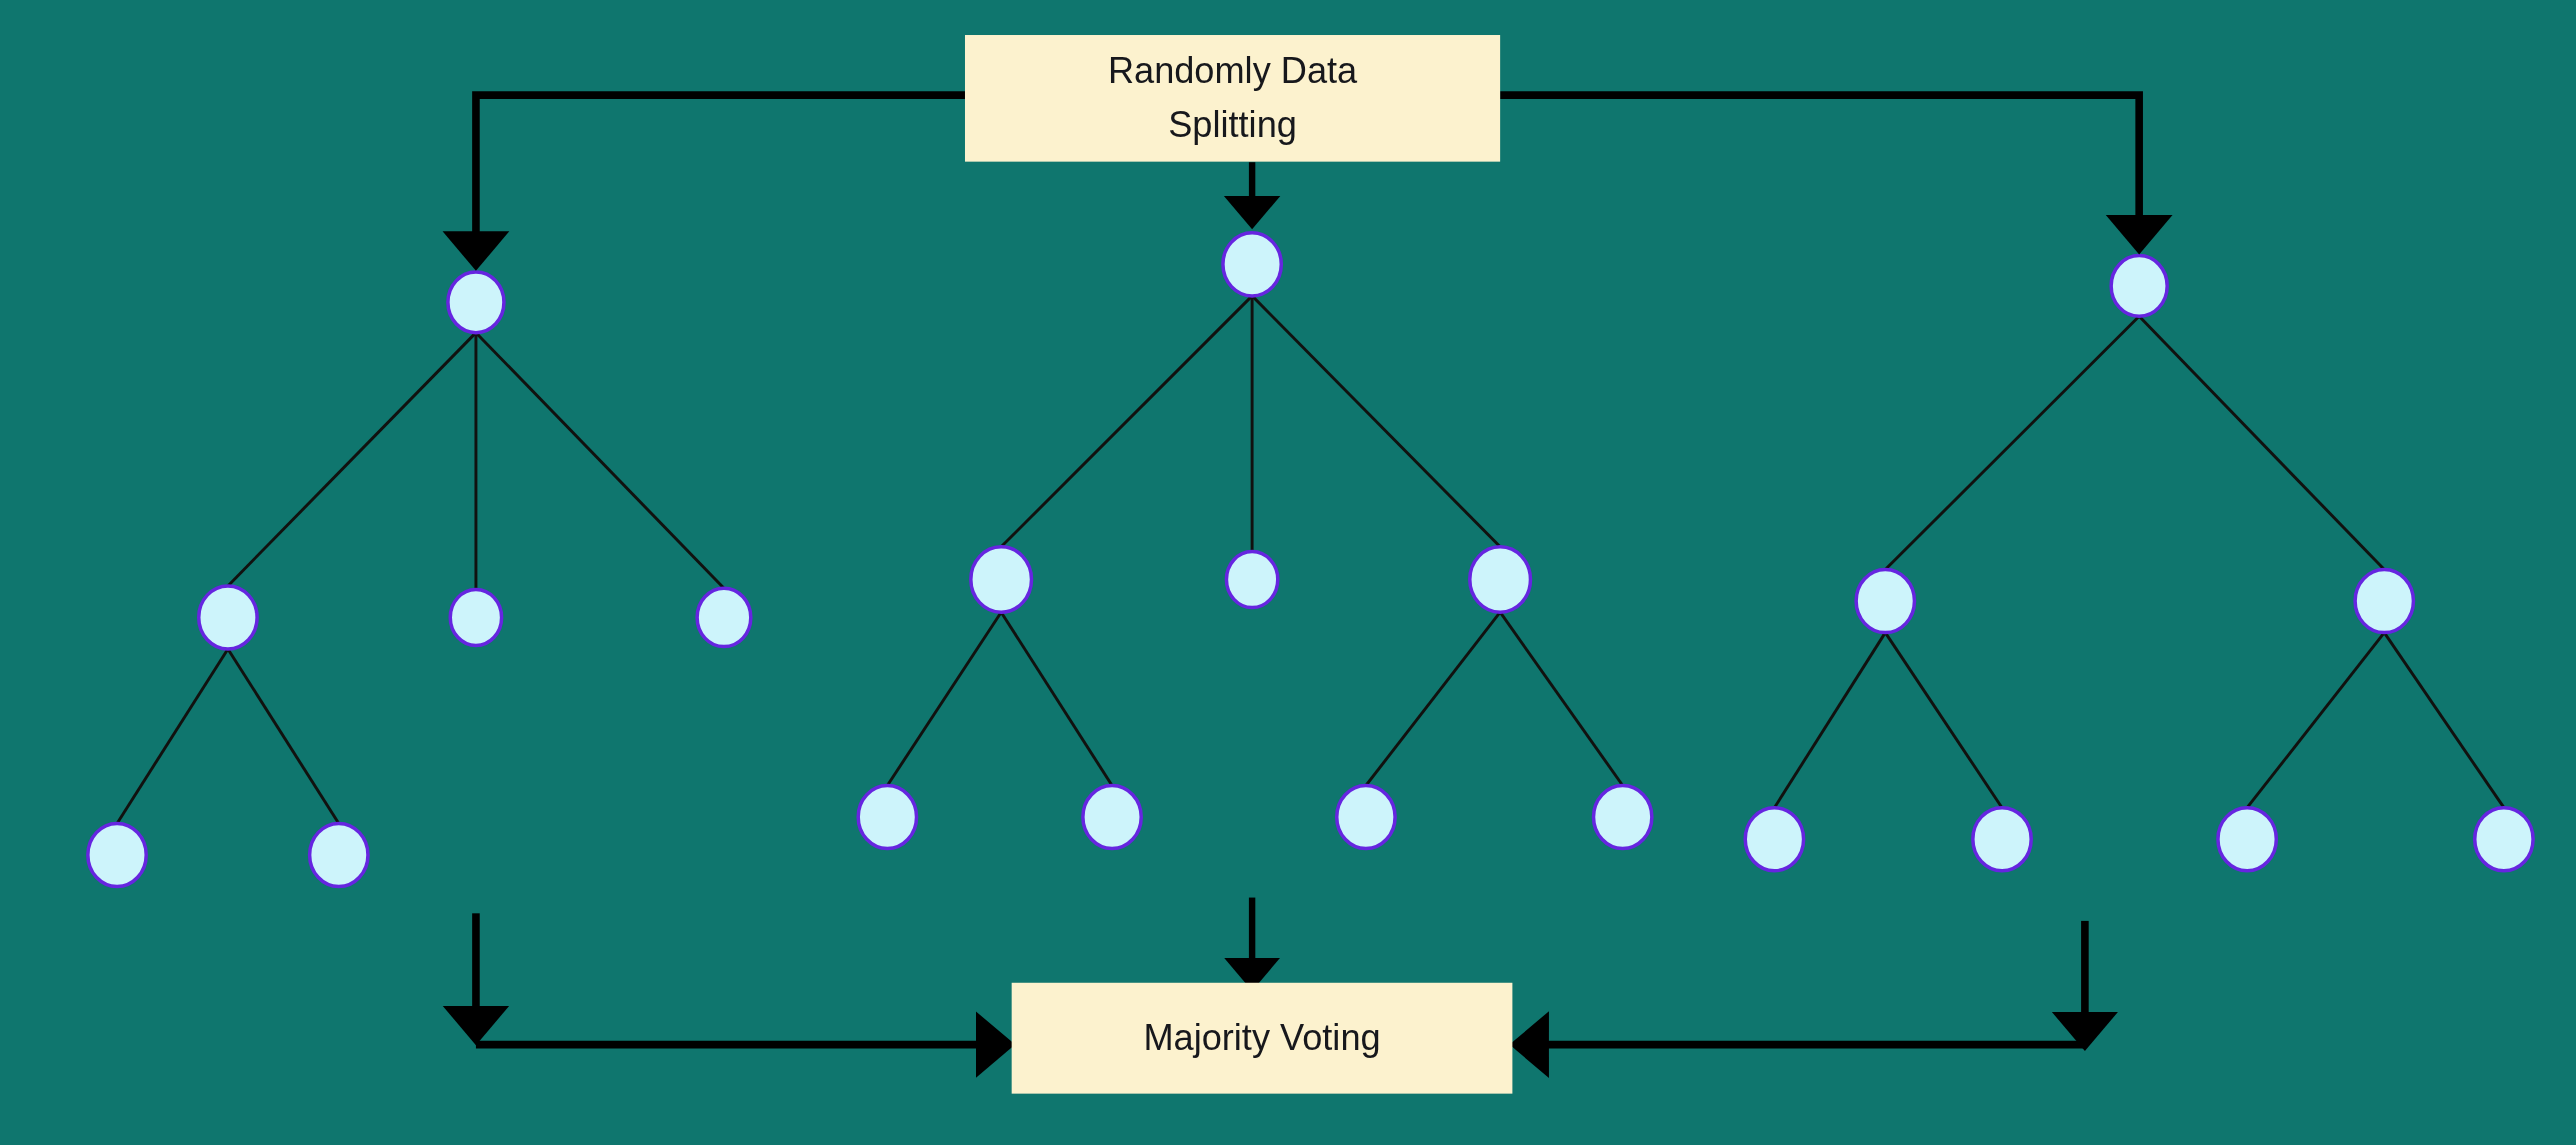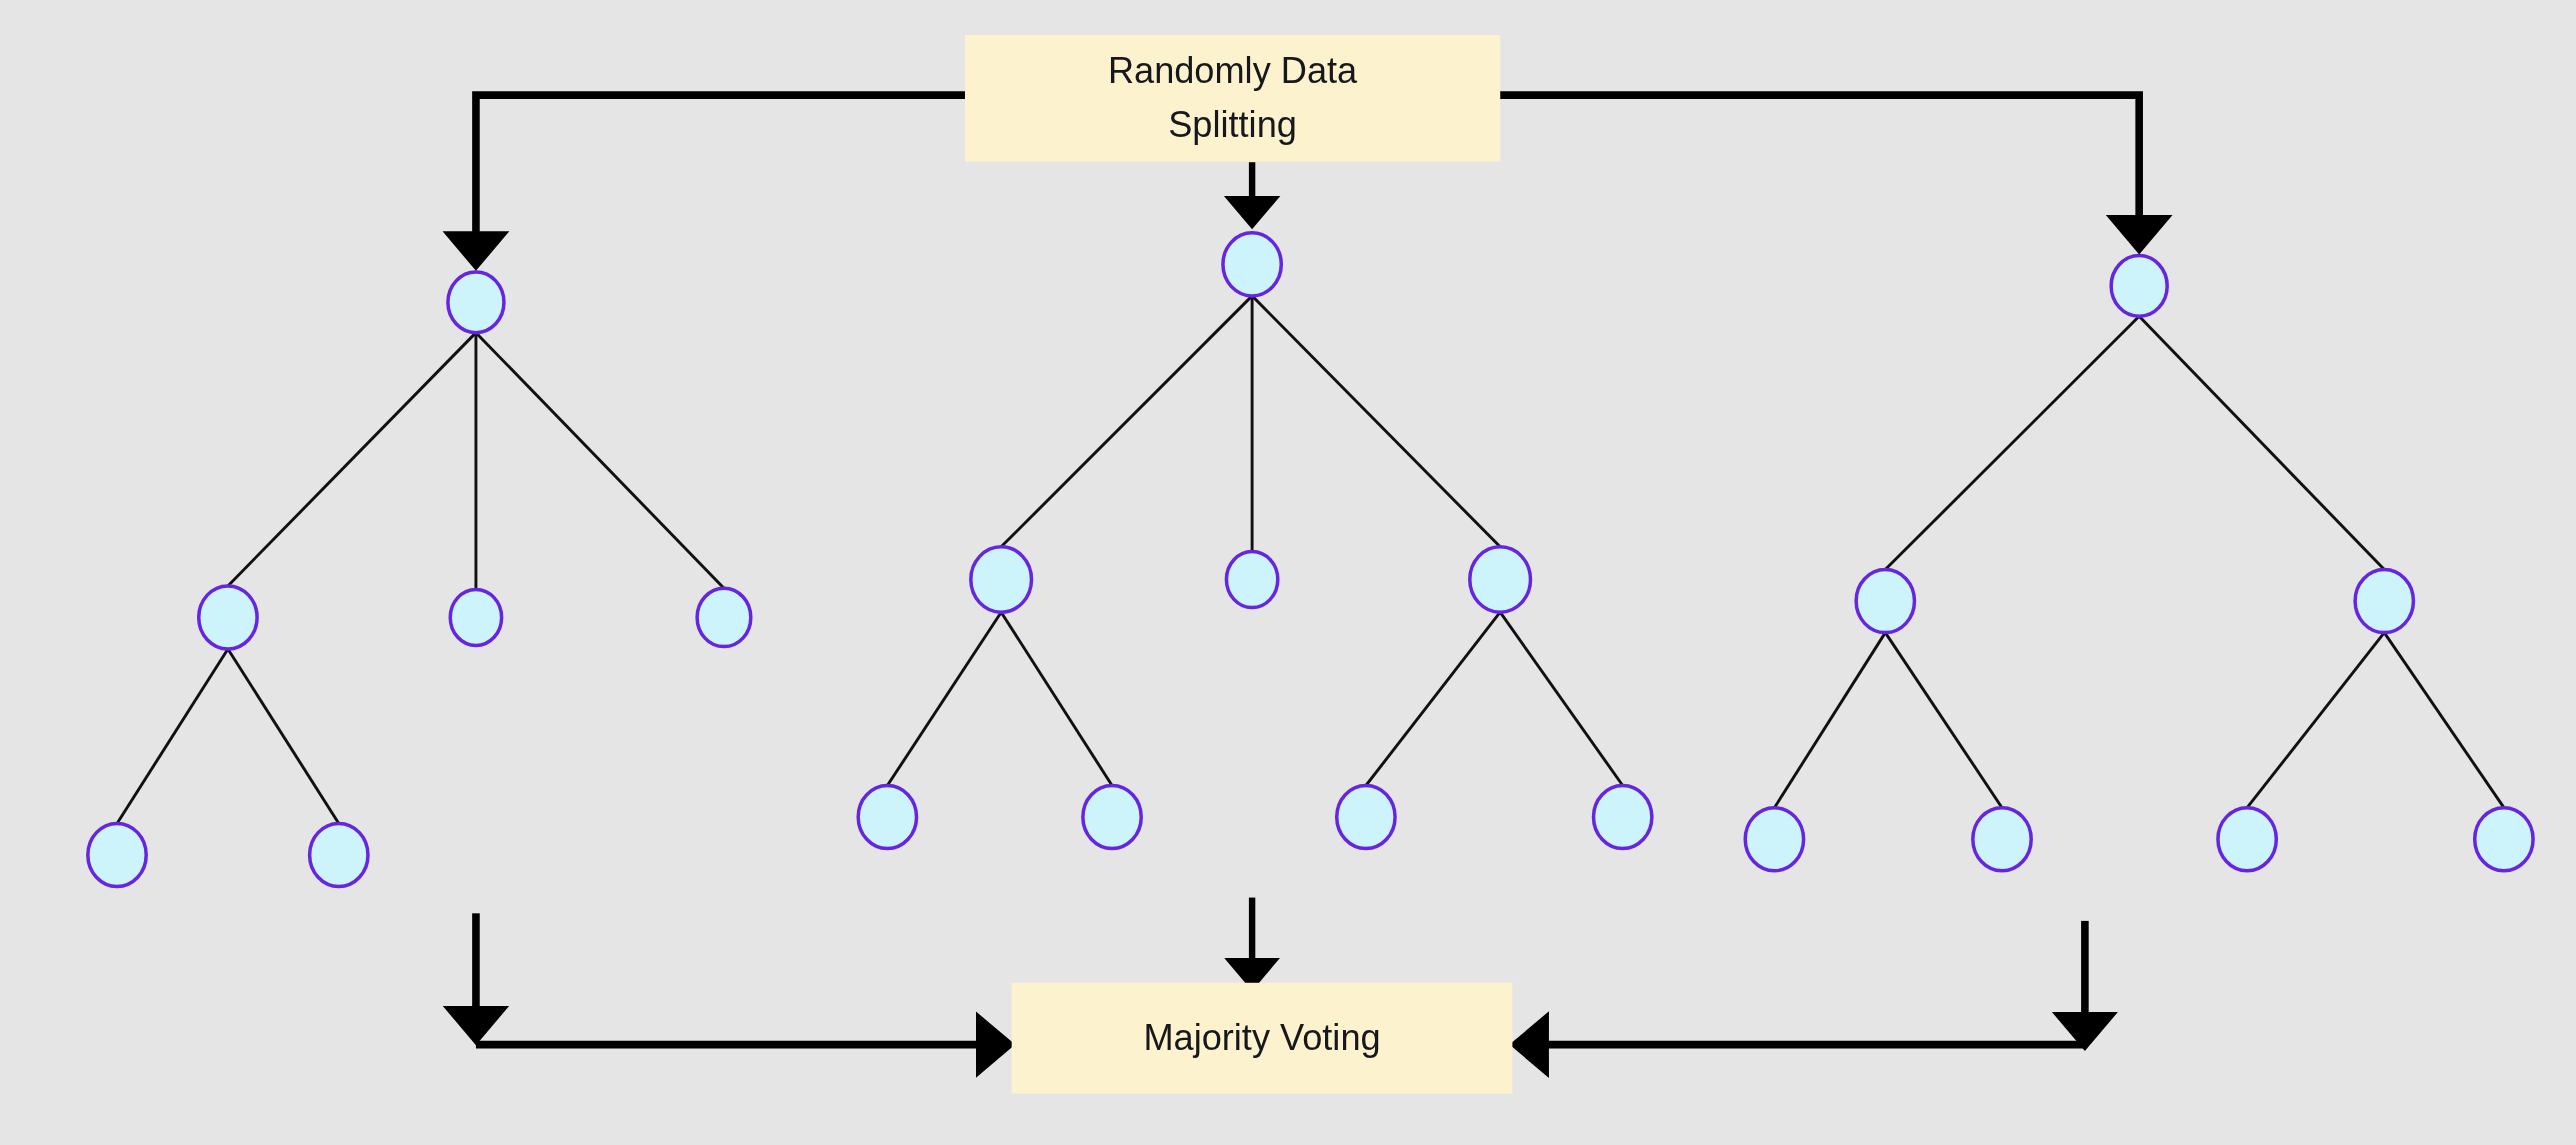--- a/index.html
+++ b/index.html
@@ -10,21 +10,21 @@
   body {
     width: 2576px;
     height: 1145px;
     font-family: "Liberation Sans", sans-serif;
     overflow: hidden;
   }
   #diagram-root {
     position: relative;
     width: 2576px;
     height: 1145px;
-    background: #e5e5e5;
+    background: #0f766e;
     text-align: right;
   }
   svg#rf-svg {
     position: absolute;
     top: 0;
     left: 0;
     width: 2576px;
     height: 1145px;
     display: block;
   }

